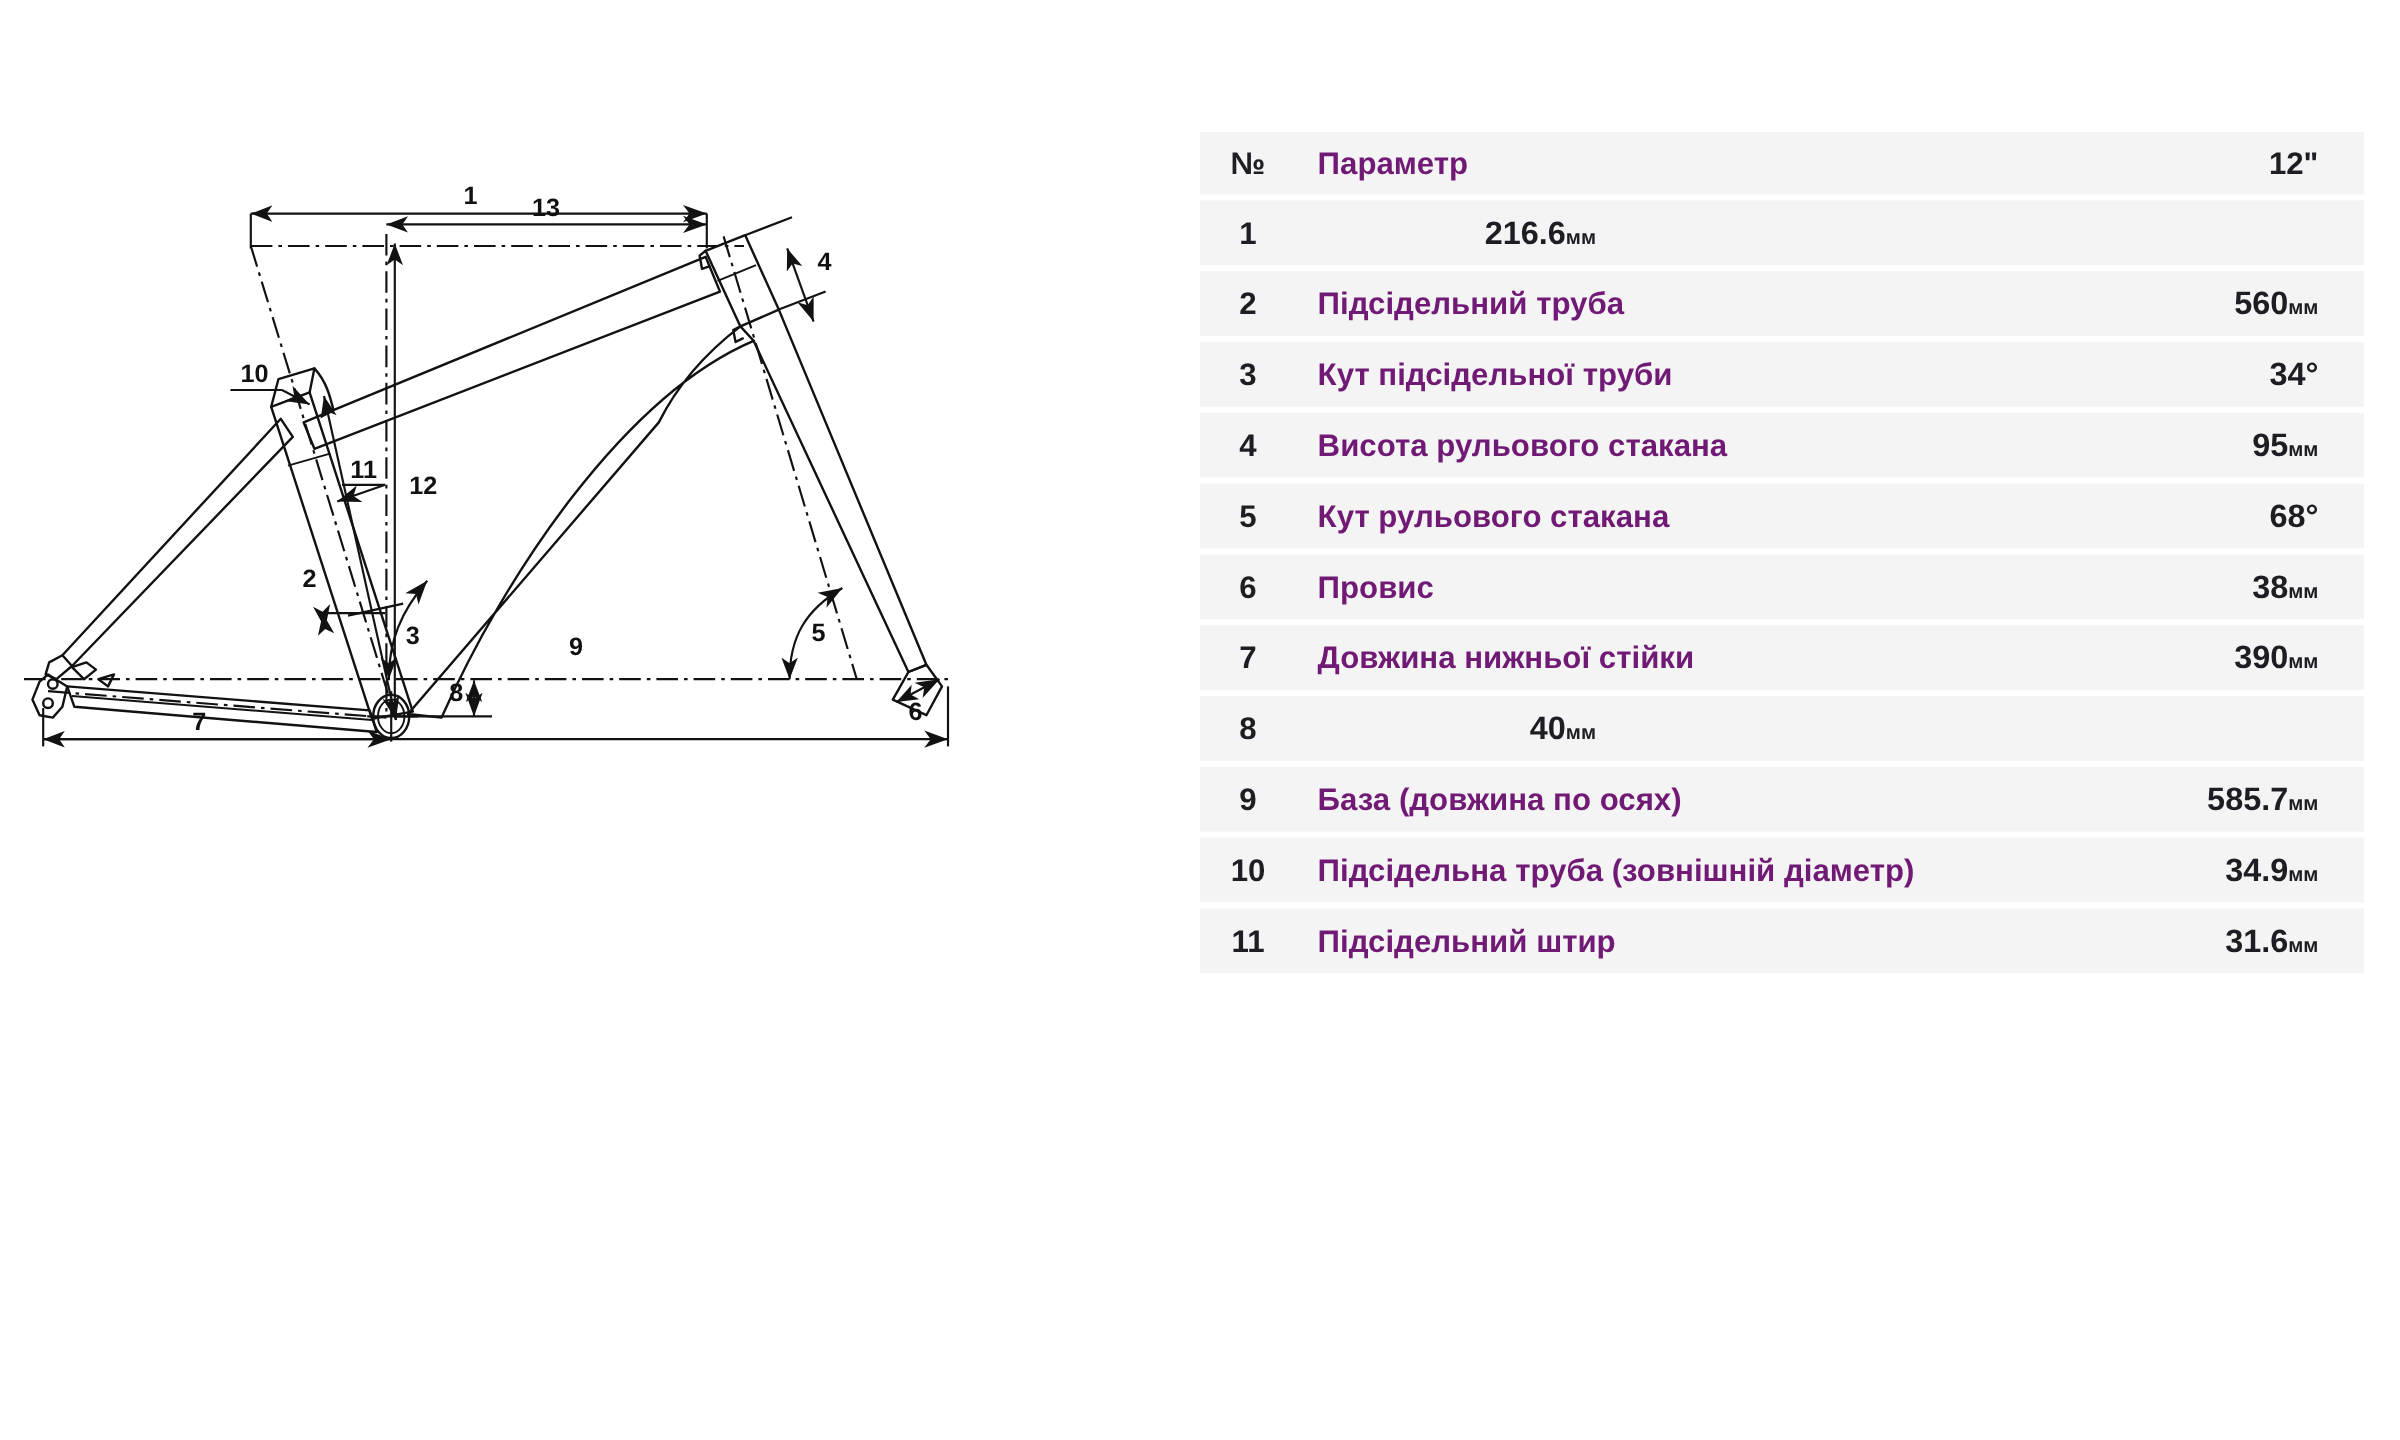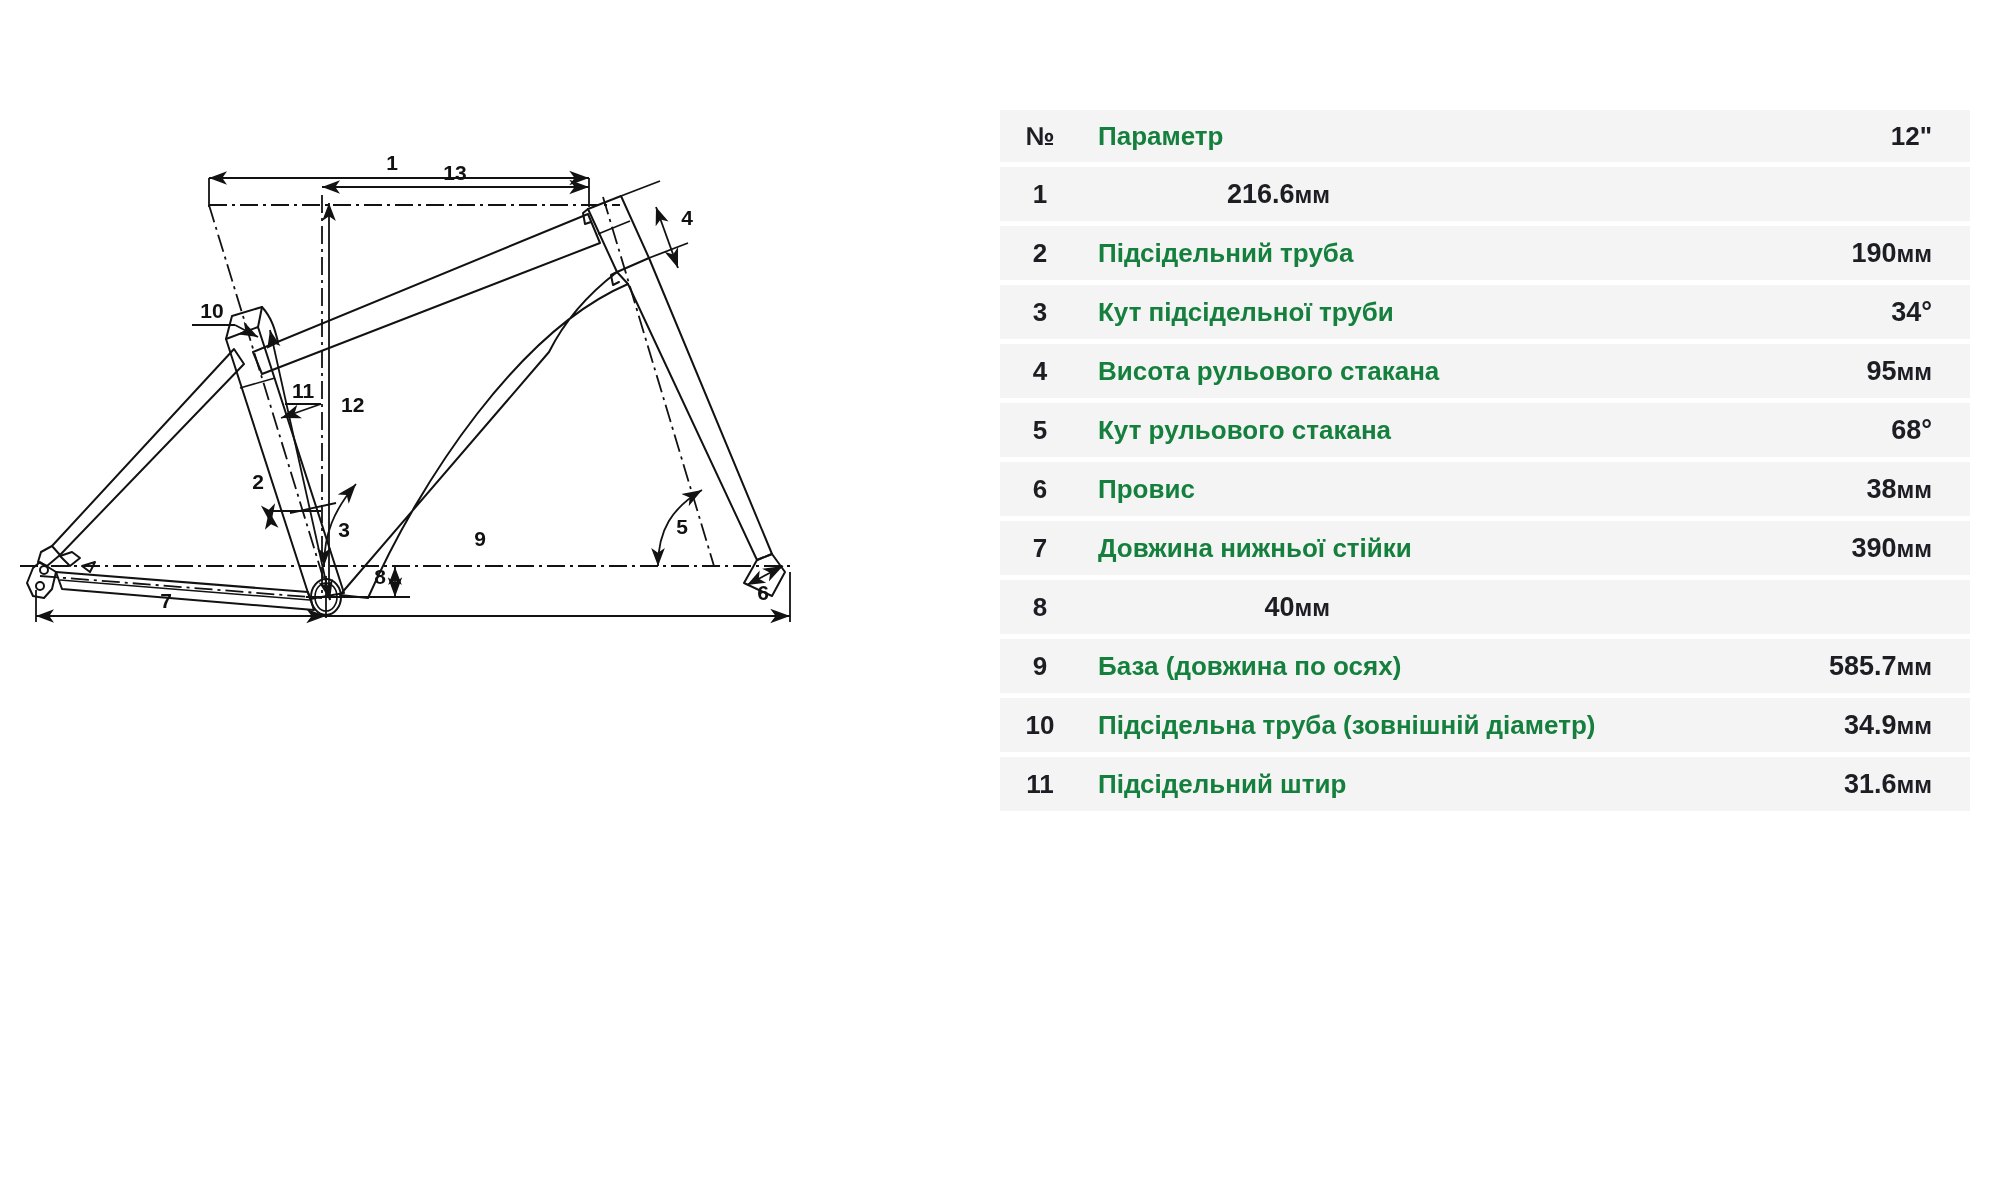--- a/index.html
+++ b/index.html
@@ -69,21 +69,21 @@
     font-weight: 700;
     color: #1d1d24;
     letter-spacing: 0px;
   }
 
   .col-param {
     flex: 1 1 auto;
     padding-left: 18px;
     font-size: 26px;
     font-weight: 700;
-    color: #15803d;
+    color: #701a75;
     white-space: nowrap;
   }
 
   .col-value {
     flex: 0 0 250px;
     width: 250px;
     text-align: right;
     padding-right: 38px;
     font-size: 27px;
     font-weight: 700;
@@ -92,21 +92,21 @@
   }
 
   .row.header .col-num,
   .row.header .col-param,
   .row.header .col-value {
     font-size: 26px;
     font-weight: 700;
   }
 
   .unit {
-    font-size: 24px;
+    font-size: 17px;
   }
 
   
   .fr-line {
     fill: none;
     stroke: #121212;
     stroke-width: 2;
     stroke-linejoin: round;
     stroke-linecap: round;
   }
@@ -326,21 +326,21 @@
     </div>
 
     <div class="row">
       <div class="col-num">1</div>
       <div class="col-value"><span>216.6</span><span class="unit">мм</span></div>
     </div>
 
     <div class="row">
       <div class="col-num">2</div>
       <div class="col-param">Підсідельний труба</div>
-      <div class="col-value"><span>190</span><span class="unit">мм</span></div>
+      <div class="col-value"><span>560</span><span class="unit">мм</span></div>
     </div>
 
     <div class="row">
       <div class="col-num">3</div>
       <div class="col-param">Кут підсідельної труби</div>
       <div class="col-value"><span>34°</span><span class="unit"></span></div>
     </div>
 
     <div class="row">
       <div class="col-num">4</div>

